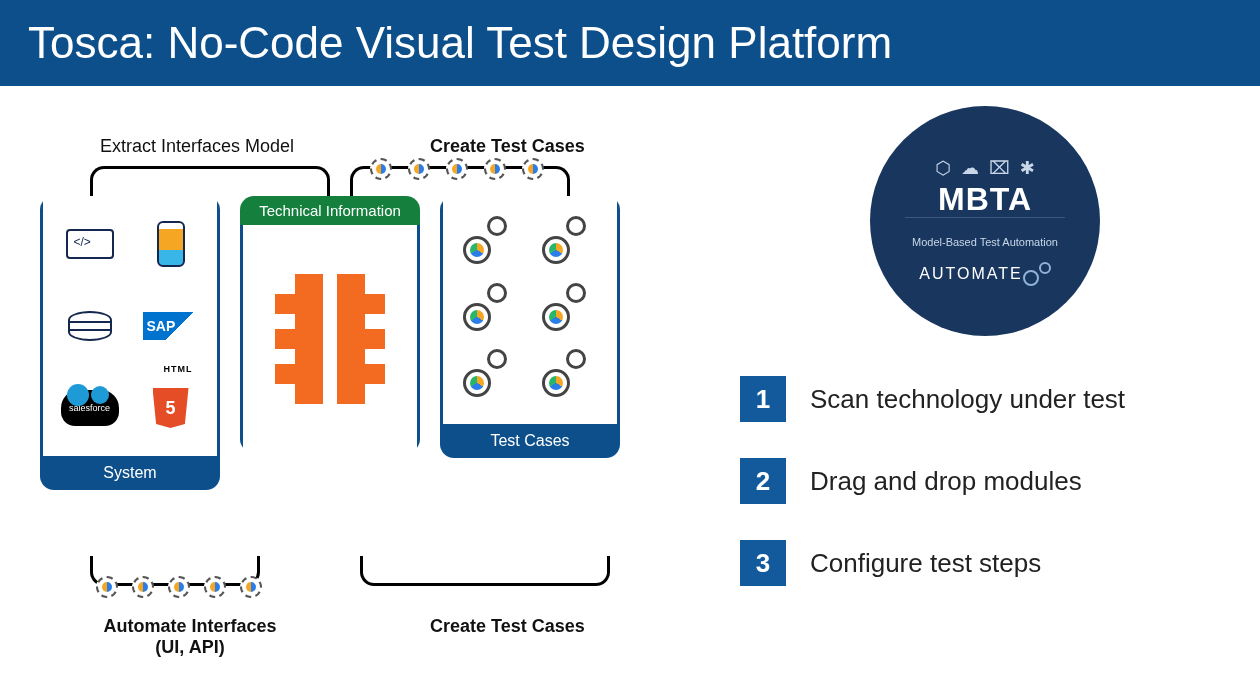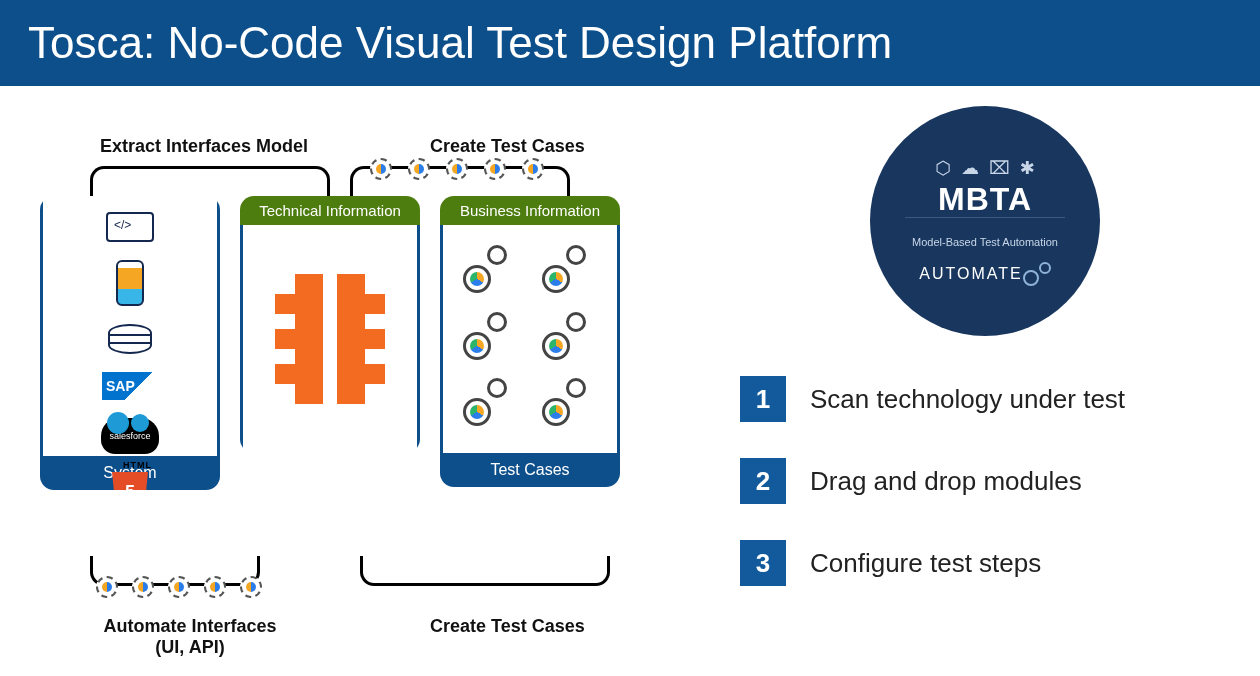--- a/index.html
+++ b/index.html
@@ -30,21 +30,21 @@
     left: 30px;
     top: 50px;
     width: 640px;
     height: 540px;
   }
   .label-top-left {
     position: absolute;
     left: 70px;
     top: 0;
     font-size: 18px;
-    font-weight: 700;
+    font-weight: 400;
     color: #111;
   }
   .label-top-right {
     position: absolute;
     left: 400px;
     top: 0;
     font-size: 18px;
     font-weight: 600;
     color: #111;
   }
@@ -145,21 +145,21 @@
   .card {
     position: absolute;
     width: 180px;
     background: #fff;
     border: 0;
     border-radius: 14px;
     overflow: hidden;
     box-shadow: 0 0 0 transparent;
   }
   .card .card-header {
-    background: #4d7c0f;
+    background: #15803d;
     color: #fff;
     text-align: center;
     font-size: 15px;
     padding: 6px 4px;
   }
   .card .card-body {
     background: #fff;
     border-left: 3px solid #0d4f8b;
     border-right: 3px solid #0d4f8b;
     height: 260px;
@@ -174,21 +174,21 @@
     font-size: 16px;
     padding: 8px 20px;
   }
   .card.system { left: 10px; top: 60px; }
   .card.tech   { left: 210px; top: 60px; }
   .card.biz    { left: 410px; top: 60px; }
 
   
   .sys-grid {
     display: grid;
-    grid-template-columns: 1fr;
+    grid-template-columns: 1fr 1fr;
     grid-template-rows: repeat(3, 1fr);
     gap: 18px 20px;
     padding: 16px;
     width: 100%;
     height: 100%;
   }
   .sys-icon {
     display: flex;
     align-items: center;
     justify-content: center;
@@ -431,21 +431,20 @@
             <div class="tooth l2"></div>
             <div class="tooth l3"></div>
           <div class="tooth r1"></div>
             <div class="tooth r2"></div>
             <div class="tooth r3"></div>
         </div>
       </div>
     </div>
 
     <div class="card biz">
-      <div class="card-header">Business Information</div>
       <div class="card-body" style="height:228px;">
         <div class="biz-grid">
           <div class="gear-pair">
               <div class="g1"></div>
               <div class="g2"></div>
             </div>
           <div class="gear-pair">
               <div class="g1"></div>
               <div class="g2"></div>
             </div>

